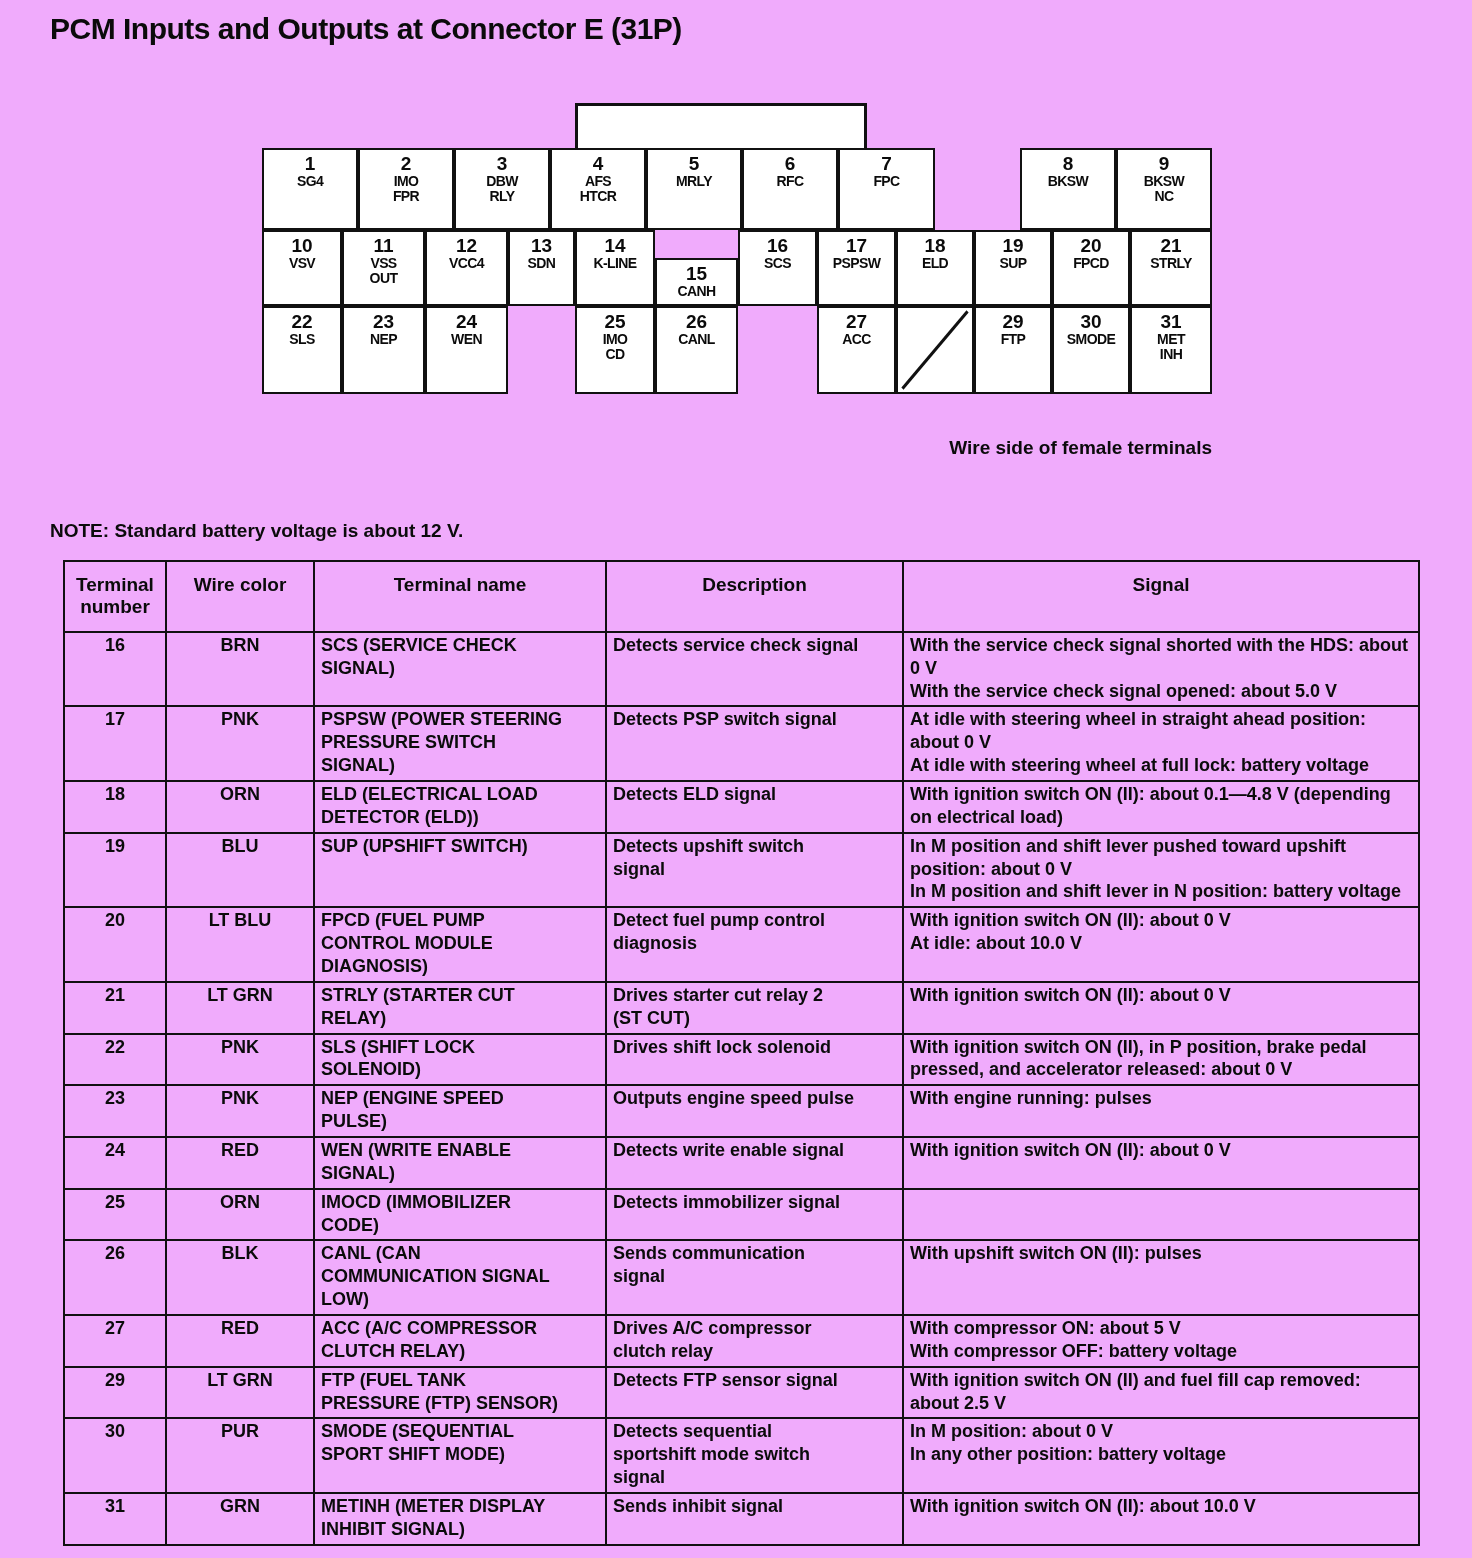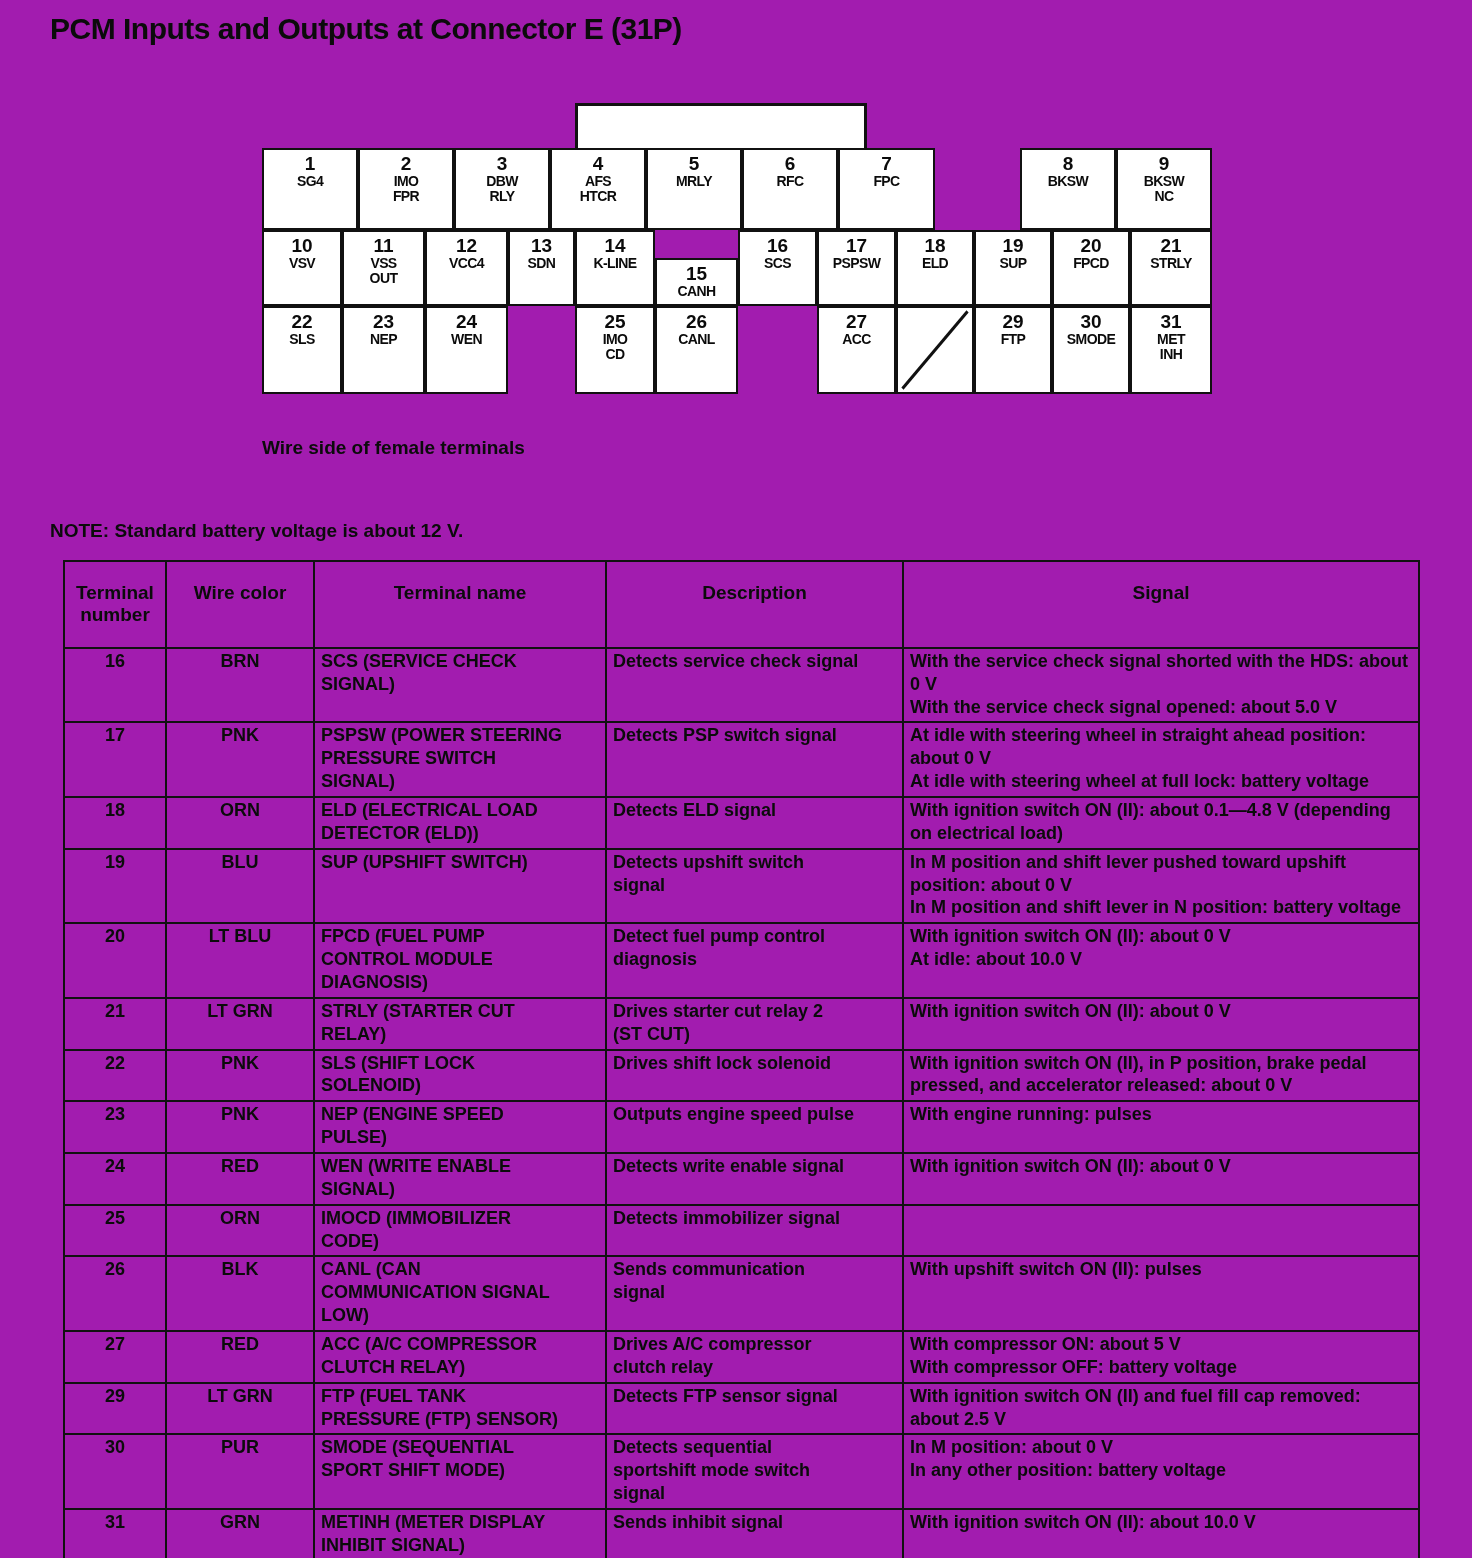--- a/index.html
+++ b/index.html
@@ -4,21 +4,21 @@
 <style>
   html, body {
     margin: 0;
     padding: 0;
     background: #ffffff;
   }
   .page {
     position: relative;
     width: 1472px;
     height: 1558px;
-    background: #a21caf;
+    background: #f0abfc;
     font-family: "Liberation Sans", "DejaVu Sans", sans-serif;
     color: #0b0b0b;
   }
   .title {
     position: absolute;
     left: 50px;
     top: 12px;
     margin: 0;
     font-size: 30px;
     font-weight: bold;
@@ -77,21 +77,21 @@
   .conn-slash svg {
     display: block;
     width: 100%;
     height: 100%;
   }
   .caption {
     position: absolute;
     left: 262px;
     top: 437px;
     width: 950px;
-    text-align: left;
+    text-align: right;
     font-size: 19px;
     font-weight: bold;
   }
   .note {
     position: absolute;
     left: 50px;
     top: 520px;
     font-size: 19px;
     font-weight: bold;
   }
@@ -105,21 +105,21 @@
   }
   .io-table th, .io-table td {
     border: 2px solid #111;
     vertical-align: top;
     font-weight: bold;
   }
   .io-table th {
     font-size: 19px;
     line-height: 1.18;
     text-align: center;
-    padding: 20px 2px;
+    padding: 12px 2px;
     white-space: pre-line;
   }
   .io-table td {
     font-size: 18px;
     line-height: 1.27;
     padding: 1px 6px 3px 6px;
     white-space: pre-line;
   }
   .io-table td.c-center {
     text-align: center;

